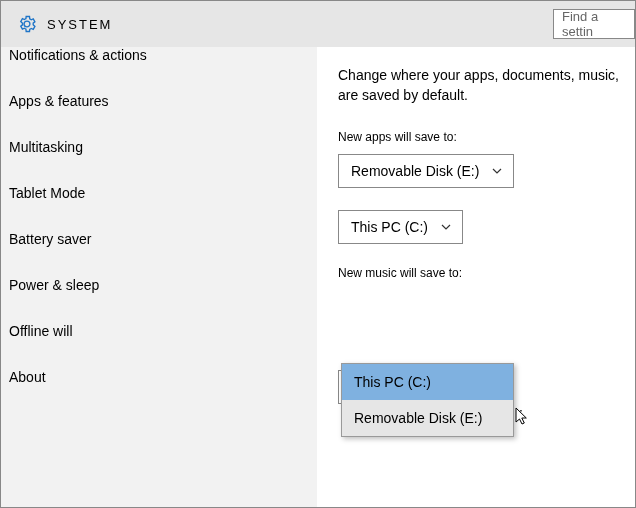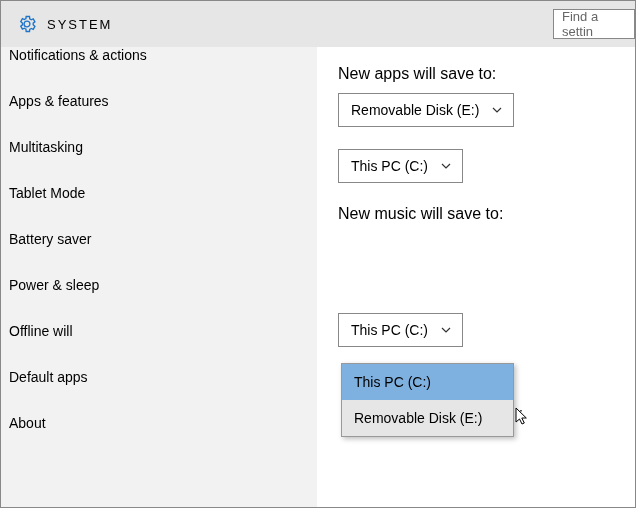--- a/index.html
+++ b/index.html
@@ -9,21 +9,21 @@
   .header .title { font-size: 13px; letter-spacing: 2px; font-weight: 400; color: #000; }
   .search { position: absolute; right: 0; top: 8px; width: 82px; height: 30px; border: 1px solid #888; background: #fff; padding: 8px 8px; font-size: 13px; color: #666; display: flex; align-items: center; }
   .body { display: flex; height: calc(100% - 46px); }
   .sidebar { width: 317px; background: #f2f2f2; border-right: 1px solid #fff; }
   .side-item { height: 46px; display: flex; align-items: flex-start; padding-left: 8px; font-size: 14px; color: #000; cursor: pointer; }
   .side-item.selected { background: #7fb1e0; }
   .side-last { height: 36px; }
   .content { flex: 1; padding: 18px 0 0 20px; color: #000; overflow: hidden; }
   .content h1 { font-size: 22px; font-weight: 400; margin-bottom: 18px; }
   .content .desc { font-size: 14px; line-height: 1.45; margin-bottom: 24px; }
-  .group-label { font-size: 16px; margin-bottom: 10px; }
+  .group-label { font-size: 12px; margin-bottom: 10px; }
   .combo { border: 1px solid #888; height: 34px; display: inline-flex; align-items: center; padding: 0 10px 0 12px; font-size: 14px; cursor: pointer; margin-bottom: 22px; position: relative; background: #fff; }
   .combo .chev { margin-left: 12px; }
   .dropdown-list { position: absolute; left: 340px; top: 362px; width: 173px; border: 1px solid #999; background: #fff; box-shadow: 2px 2px 5px rgba(0,0,0,.25); z-index: 5; }
   .dropdown-item { height: 36px; display: flex; align-items: center; padding-left: 12px; font-size: 14px; cursor: pointer; }
   .dropdown-item.selected { background: #7fb1e0; }
   .dropdown-item.hover { background: #e6e6e6; }
   .cursor { position: absolute; left: 514px; top: 406px; z-index: 10; }
   .trailing-colon { position: absolute; left: 518px; top: 404px; font-size: 14px; z-index: 4; }
   svg { display: block; }
 </style>
@@ -58,29 +58,27 @@
       </div>
     <div class="side-item">
         <span>Battery saver</span>
       </div>
     <div class="side-item">
         <span>Power &amp; sleep</span>
       </div>
     <div class="side-item">
         <span>Offline will</span>
       </div>
-    <div class="side-item">
-        <span>Default apps</span>
-      </div>
     <div class="side-item side-last">
         <span>About</span>
       </div>
   </div>
 
   <div class="content">
+    <p class="desc">Change where your apps, documents, music, are saved by default.</p>
 
     <div>
       <div class="group-label">New apps will save to:</div>
       <div class="combo">
         <span>Removable Disk (E:)</span>
         <span class="chev">
             <svg width="12" height="12" viewBox="0 0 12 12">
               <path fill="none" stroke="#333" stroke-width="1.2" d="M2 4l4 4 4-4"></path>
             </svg>
           </span>

